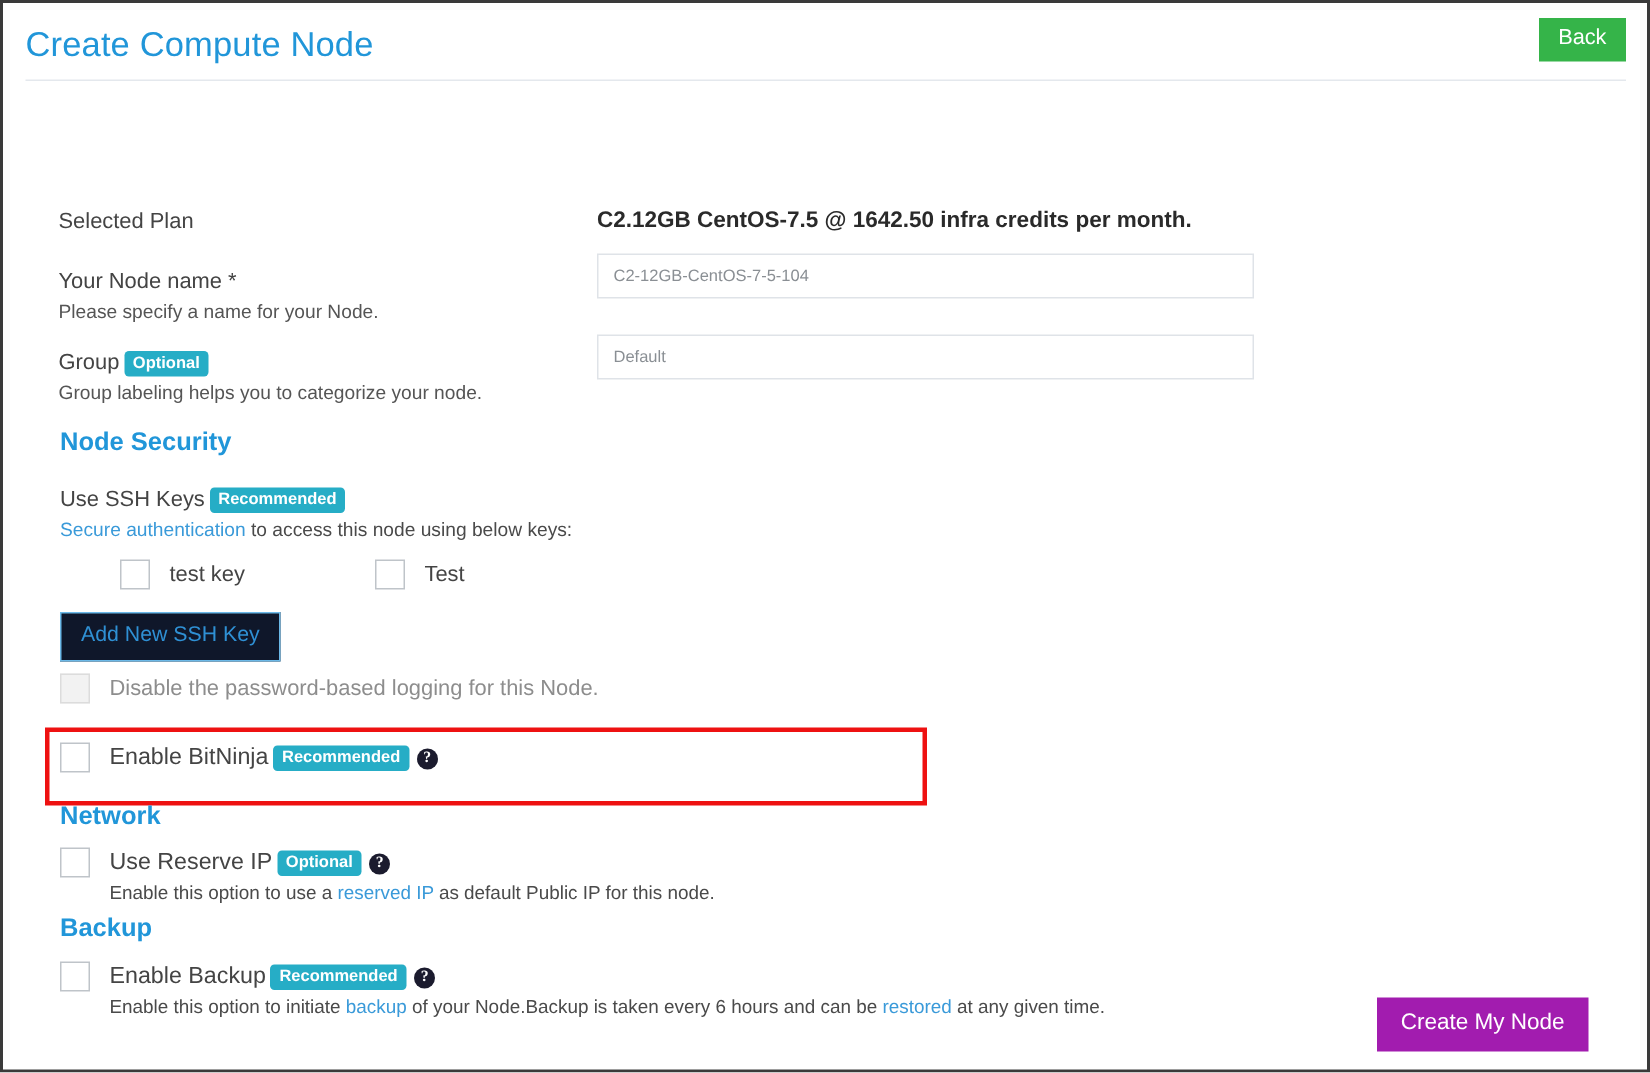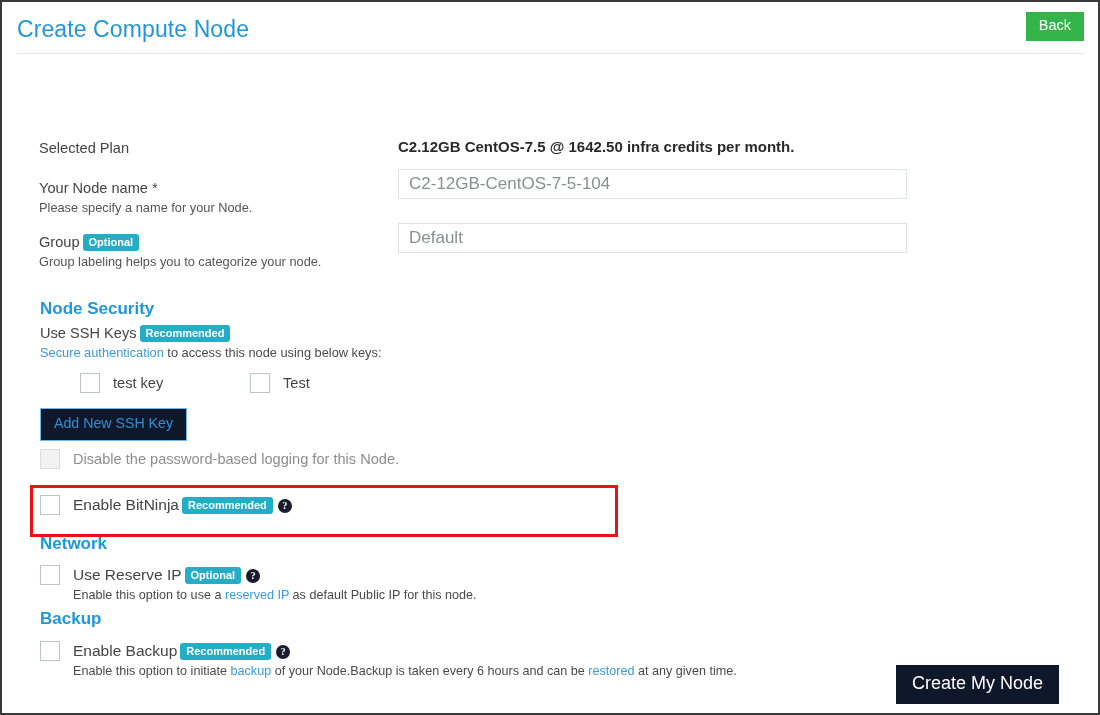--- a/index.html
+++ b/index.html
@@ -83,26 +83,26 @@
     color: #555555;
     line-height: 18px;
     margin-top: 1px;
   }
   .plan-text {
     font-size: 15px;
     font-weight: bold;
     color: #2a2a2a;
   }
   .text-input {
-    width: 509px;
+    width: 438px;
     height: 30px;
     border: 1px solid #dfe3e8;
     background: #ffffff;
     font-family: "Liberation Sans", sans-serif;
-    font-size: 17px;
+    font-size: 11px;
     color: #8a8f94;
     padding: 4px 10px;
     outline: none;
   }
 
   
   .section-head {
     position: absolute;
     left: 38px;
     font-size: 17px;
@@ -194,24 +194,24 @@
     top: 429px;
     width: 588px;
     height: 52px;
     border: 3px solid #ee1111;
     pointer-events: none;
   }
   .primary-button {
     position: absolute;
     right: 39px;
     top: 663px;
-    background: #0f172a;
+    background: #a21caf;
     color: #ffffff;
     border: none;
-    font-size: 18px;
+    font-size: 15px;
     font-family: "Liberation Sans", sans-serif;
     padding: 9px 16px 10px 16px;
     cursor: pointer;
     line-height: 1.1;
   }
 </style>
 </head>
 <body>
 
 <div class="page">
@@ -248,21 +248,21 @@
         <div class="lbl-main">
           <span>Group</span><span class="badge">Optional</span>
         </div>
         <div class="lbl-sub">Group labeling helps you to categorize your node.</div>
       </div>
       <div class="field-col" style="top:-9px; position:absolute;">
         <input class="text-input" type="text" value="Default" style="">
       </div>
     </div>
 
-    <div class="section-head" style="top:229px;margin-top:14px;">Node Security</div>
+    <div class="section-head" style="top:229px;">Node Security</div>
 
     <div class="cb-row" style="left:38px; top:267px;">
       <div class="lbl-main">
         <span>Use SSH Keys</span><span class="badge">Recommended</span>
       </div>
       <div class="lbl-sub" style="color:#4a4a4a;"><span class="link">Secure authentication</span><span> to access this node using below keys:</span></div>
     </div>
 
     <div class="cb-row" style="left:38px; top:317px;margin-left:40px;">
       <span class="cbx"></span><span class="cb-label">test key</span>

